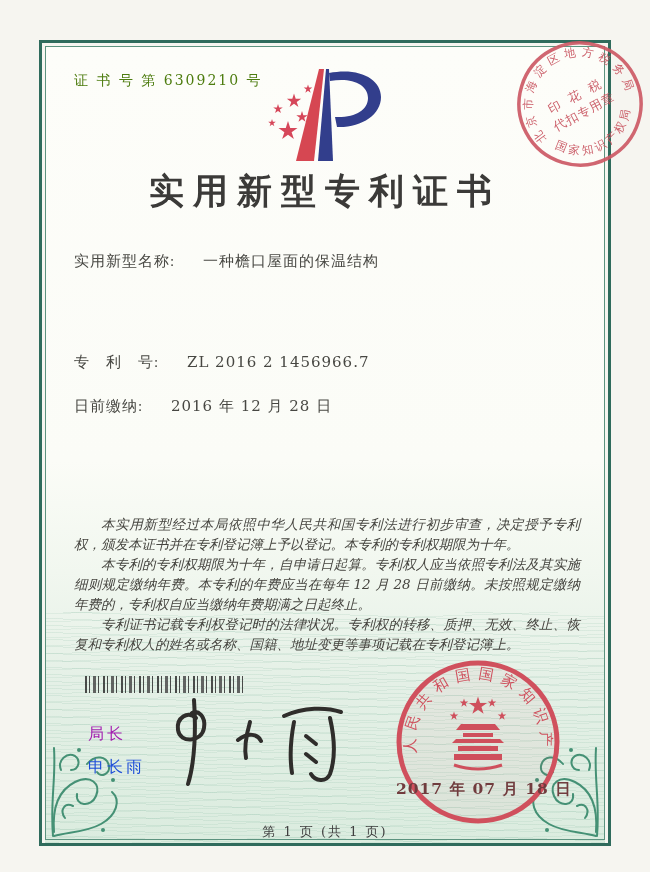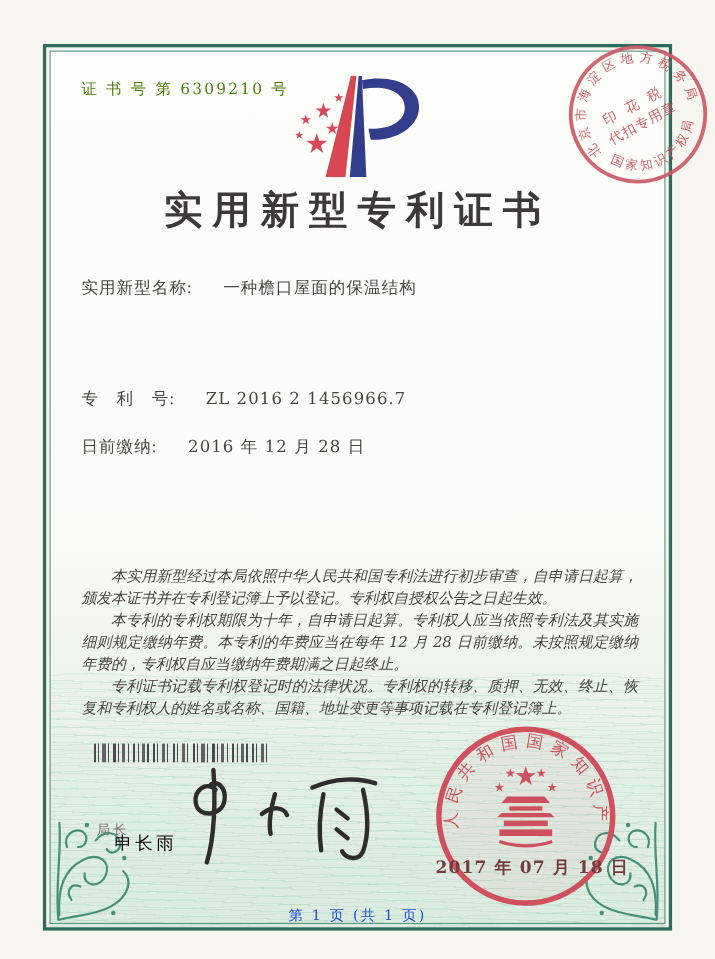--- a/index.html
+++ b/index.html
@@ -28,30 +28,30 @@
          font-size:35px;font-weight:600;letter-spacing:9px;color:#3b3a38;font-family:Liberation Mono, monospace;}
   .field{position:absolute;left:74px;font-size:15px;letter-spacing:1px;color:#474742;white-space:nowrap;}
   .field .lab{margin-right:22px;font-family:Liberation Serif, serif;}
   .body-text{position:absolute;left:74px;top:514px;width:506px;font-size:13.5px;line-height:20px;
              text-align:justify;color:#45443f;font-style:italic;}
   .body-text p{margin:0;text-indent:2em;}
   .barcode{position:absolute;left:85px;top:676px;width:162px;height:17px;opacity:.85;
     background:repeating-linear-gradient(90deg,
       #2e2e2e 0 2px,transparent 2px 4px,#2e2e2e 4px 5px,transparent 5px 8px,
       #4a4a4a 8px 11px,transparent 11px 13px,#2e2e2e 13px 14px,transparent 14px 18px);}
-  .officer-title{position:absolute;left:88px;top:724px;font-size:12px;letter-spacing:3px;color:#737373;
-                 font-family:"DejaVu Sans","Liberation Sans",sans-serif;margin-top:22px;}
-  .officer-name{position:absolute;left:104px;top:757px;font-size:16px;letter-spacing:3px;color:#000000;
+  .officer-title{position:absolute;left:88px;top:724px;font-size:16px;letter-spacing:3px;color:#a21caf;
+                 font-family:"DejaVu Sans","Liberation Sans",sans-serif;}
+  .officer-name{position:absolute;left:88px;top:757px;font-size:16px;letter-spacing:3px;color:#1d4ed8;
                 font-family:Liberation Serif, serif;}
   .signature{position:absolute;left:158px;top:688px;}
   .seal{position:absolute;left:392px;top:656px;}
   .seal-date{position:absolute;left:396px;top:779px;font-size:15.5px;letter-spacing:1px;
              color:#713c3e;font-weight:600;white-space:nowrap;}
   .footer{position:absolute;left:0;right:0;top:823px;text-align:center;
-          font-size:13px;letter-spacing:2px;color:#1d4ed8;}
+          font-size:13px;letter-spacing:2px;color:#404040;}
   .flourish{position:absolute;top:740px;}
   .flourish.left{left:45px;}
   .flourish.right{left:515px;transform:scaleX(-1);}
 </style>
 </head>
 <body>
 
 <div class="page">
 
   <div class="paper"></div>
@@ -137,21 +137,21 @@
   <div class="field" style="top:353px">
     <span class="lab">专　利　号:</span>
     <span>ZL 2016 2 1456966.7</span>
   </div>
   <div class="field" style="top:397px">
     <span class="lab">日前缴纳:</span>
     <span>2016 年 12 月 28 日</span>
   </div>
 
   <div class="body-text">
-    <p>本实用新型经过本局依照中华人民共和国专利法进行初步审查，自申请日起算，颁发本证书并在专利登记簿上予以登记。专利权自授权公告之日起生效。</p>
+    <p>本实用新型经过本局依照中华人民共和国专利法进行初步审查，决定授予专利权，颁发本证书并在专利登记簿上予以登记。本专利的专利权期限为十年。</p>
     <p>本专利的专利权期限为十年，自申请日起算。专利权人应当依照专利法及其实施细则规定缴纳年费。本专利的年费应当在每年 12 月 28 日前缴纳。未按照规定缴纳年费的，专利权自应当缴纳年费期满之日起终止。</p>
     <p>专利证书记载专利权登记时的法律状况。专利权的转移、质押、无效、终止、恢复和专利权人的姓名或名称、国籍、地址变更等事项记载在专利登记簿上。</p>
   </div>
 
   <div class="barcode"></div>
 
   <div class="officer-title">局长</div>
   <div class="officer-name">申长雨</div>
 
   <svg class="signature" width="190" height="105" viewBox="0 0 190 105">

